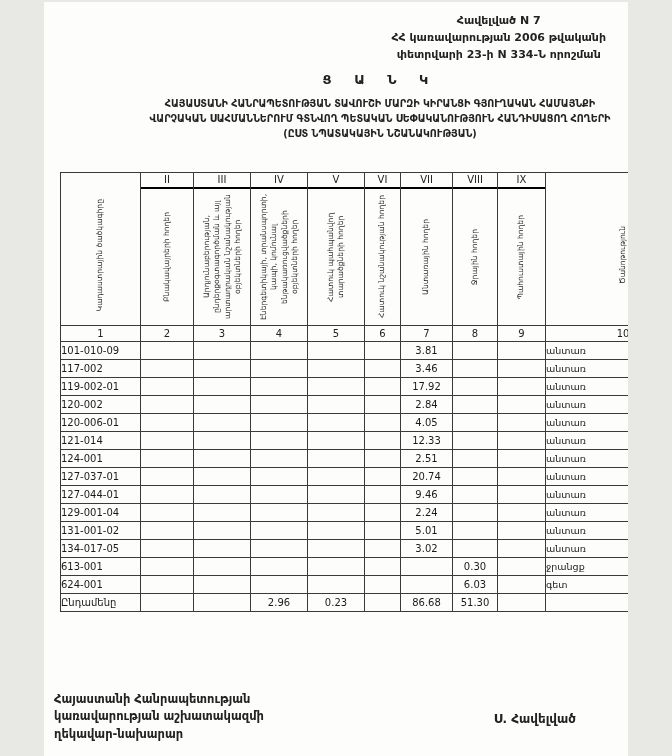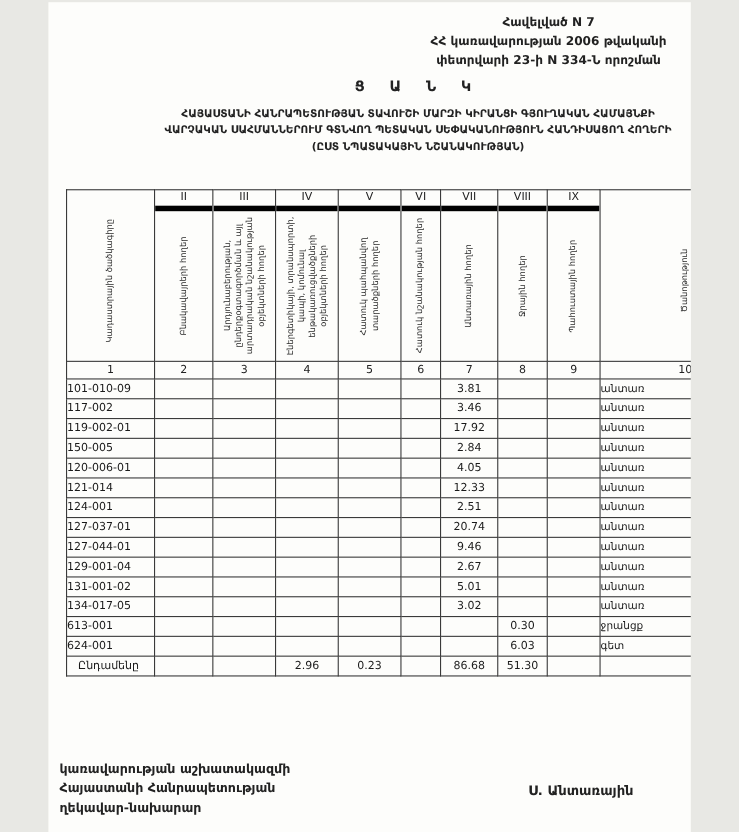--- a/index.html
+++ b/index.html
@@ -26,36 +26,36 @@
   table.land{
     position:absolute;top:170px;left:16px;
     border-collapse:collapse;table-layout:fixed;
     width:640px;
   }
   table.land th,table.land td{
     border:1px solid #3a3a3a;padding:0;margin:0;
     font-weight:normal;overflow:hidden;
   }
   .hcell{height:150px;vertical-align:top;background:#fdfdfb;}
-  .roman{height:14px;line-height:14px;font-size:10px;text-align:center;border-bottom:5px solid #000000;color:#222;}
+  .roman{height:14px;line-height:14px;font-size:10px;text-align:center;border-bottom:2px solid #000000;color:#222;}
   .roman.empty{border-bottom:none;}
   .vert-wrap{height:132px;display:flex;align-items:center;justify-content:center;padding:2px 0;}
   .vert{
     writing-mode:vertical-rl;
     transform:rotate(180deg);
     font-size:7.6px;line-height:1.35;
     max-height:128px;color:#2a2a2a;
     text-align:center;
   }
   td.num{height:15px;font-size:10px;text-align:center;color:#222;}
   td.cell{height:17px;font-size:10px;color:#1a1a1a;white-space:nowrap;}
   td.code{text-align:left;padding-left:3px;}
   td.val{text-align:center;}
   td.note{text-align:left;padding-left:3px;font-size:9.5px;}
-  tr.total-row td.code{padding-left:10px;}
+  tr.total-row td.code{}
   
   .footer-left{
     position:absolute;left:10px;bottom:14px;
     font-size:11.5px;font-weight:bold;line-height:1.55;color:#222;
   }
   .signature{
     position:absolute;right:52px;bottom:32px;
     font-size:12px;font-weight:bold;color:#222;
   }
 </style>
@@ -197,21 +197,21 @@
           <td class="cell val"></td>
           <td class="cell val"></td>
           <td class="cell val"></td>
           <td class="cell val"></td>
           <td class="cell val">17.92</td>
           <td class="cell val"></td>
           <td class="cell val"></td>
           <td class="cell note">անտառ</td>
         </tr>
         <tr>
-          <td class="cell code">150-005</td>
+          <td class="cell code">120-002</td>
           <td class="cell val"></td>
           <td class="cell val"></td>
           <td class="cell val"></td>
           <td class="cell val"></td>
           <td class="cell val"></td>
           <td class="cell val">2.84</td>
           <td class="cell val"></td>
           <td class="cell val"></td>
           <td class="cell note">անտառ</td>
         </tr>
@@ -275,21 +275,21 @@
           <td class="cell val"></td>
           <td class="cell note">անտառ</td>
         </tr>
         <tr>
           <td class="cell code">129-001-04</td>
           <td class="cell val"></td>
           <td class="cell val"></td>
           <td class="cell val"></td>
           <td class="cell val"></td>
           <td class="cell val"></td>
-          <td class="cell val">2.67</td>
+          <td class="cell val">2.24</td>
           <td class="cell val"></td>
           <td class="cell val"></td>
           <td class="cell note">անտառ</td>
         </tr>
         <tr>
           <td class="cell code">131-001-02</td>
           <td class="cell val"></td>
           <td class="cell val"></td>
           <td class="cell val"></td>
           <td class="cell val"></td>
@@ -344,19 +344,19 @@
           <td class="cell val"></td>
           <td class="cell val">86.68</td>
           <td class="cell val">51.30</td>
           <td class="cell val"></td>
           <td class="cell note"></td>
         </tr>
       </tbody>
   </table>
 
   <div class="footer-left">
+    <div>Հայաստանի Հանրապետության</div>
     <div>կառավարության աշխատակազմի</div>
-    <div>Հայաստանի Հանրապետության</div>
     <div>ղեկավար-նախարար</div>
   </div>
-  <div class="signature">Ս. Անտառային</div>
+  <div class="signature">Ս. Հավելված</div>
 
 </div>
 
 </body></html>

